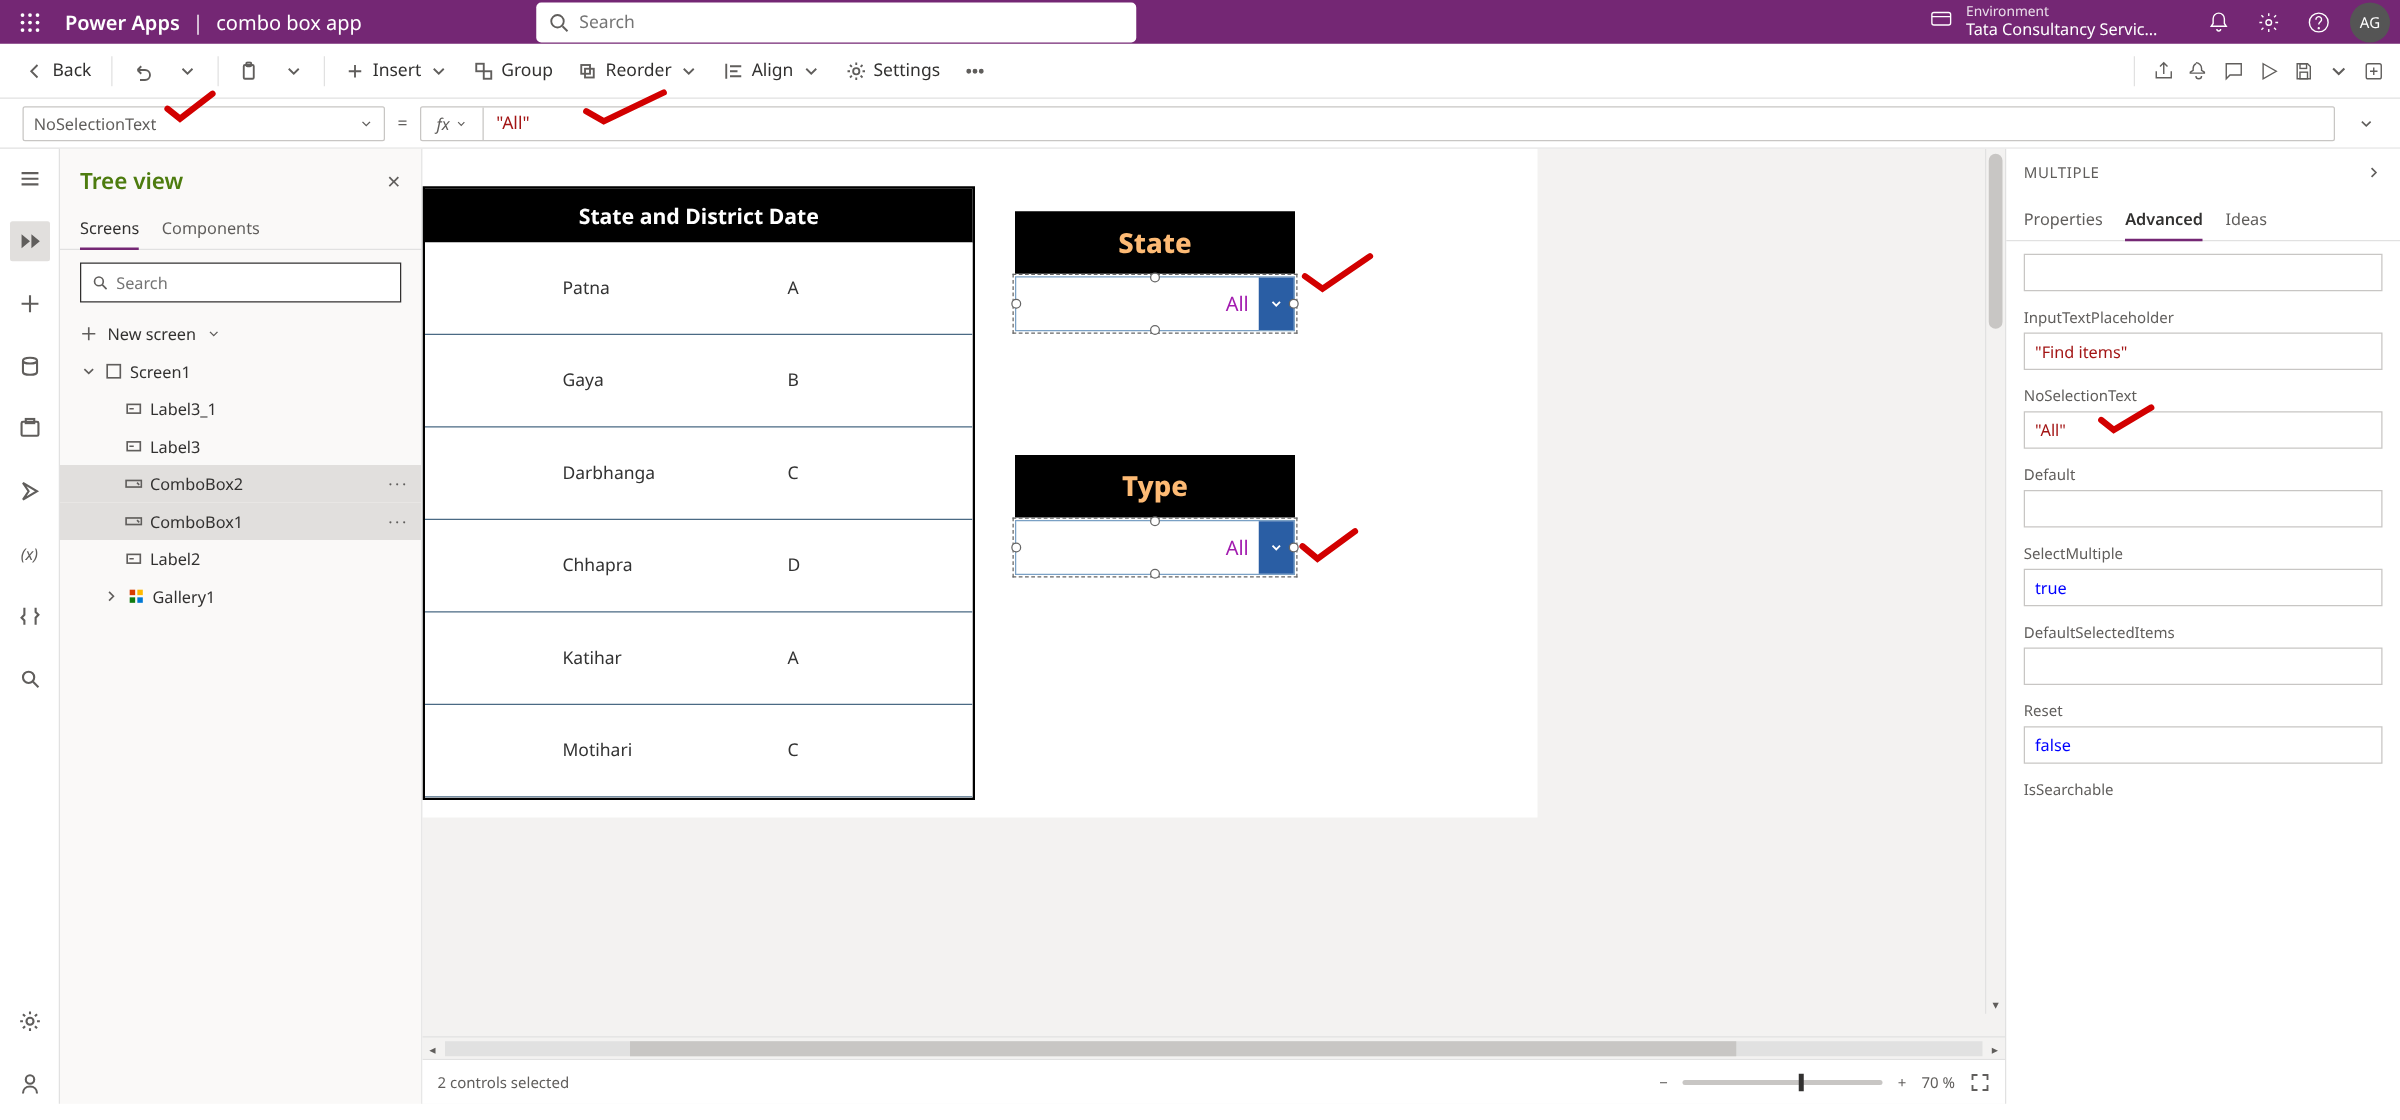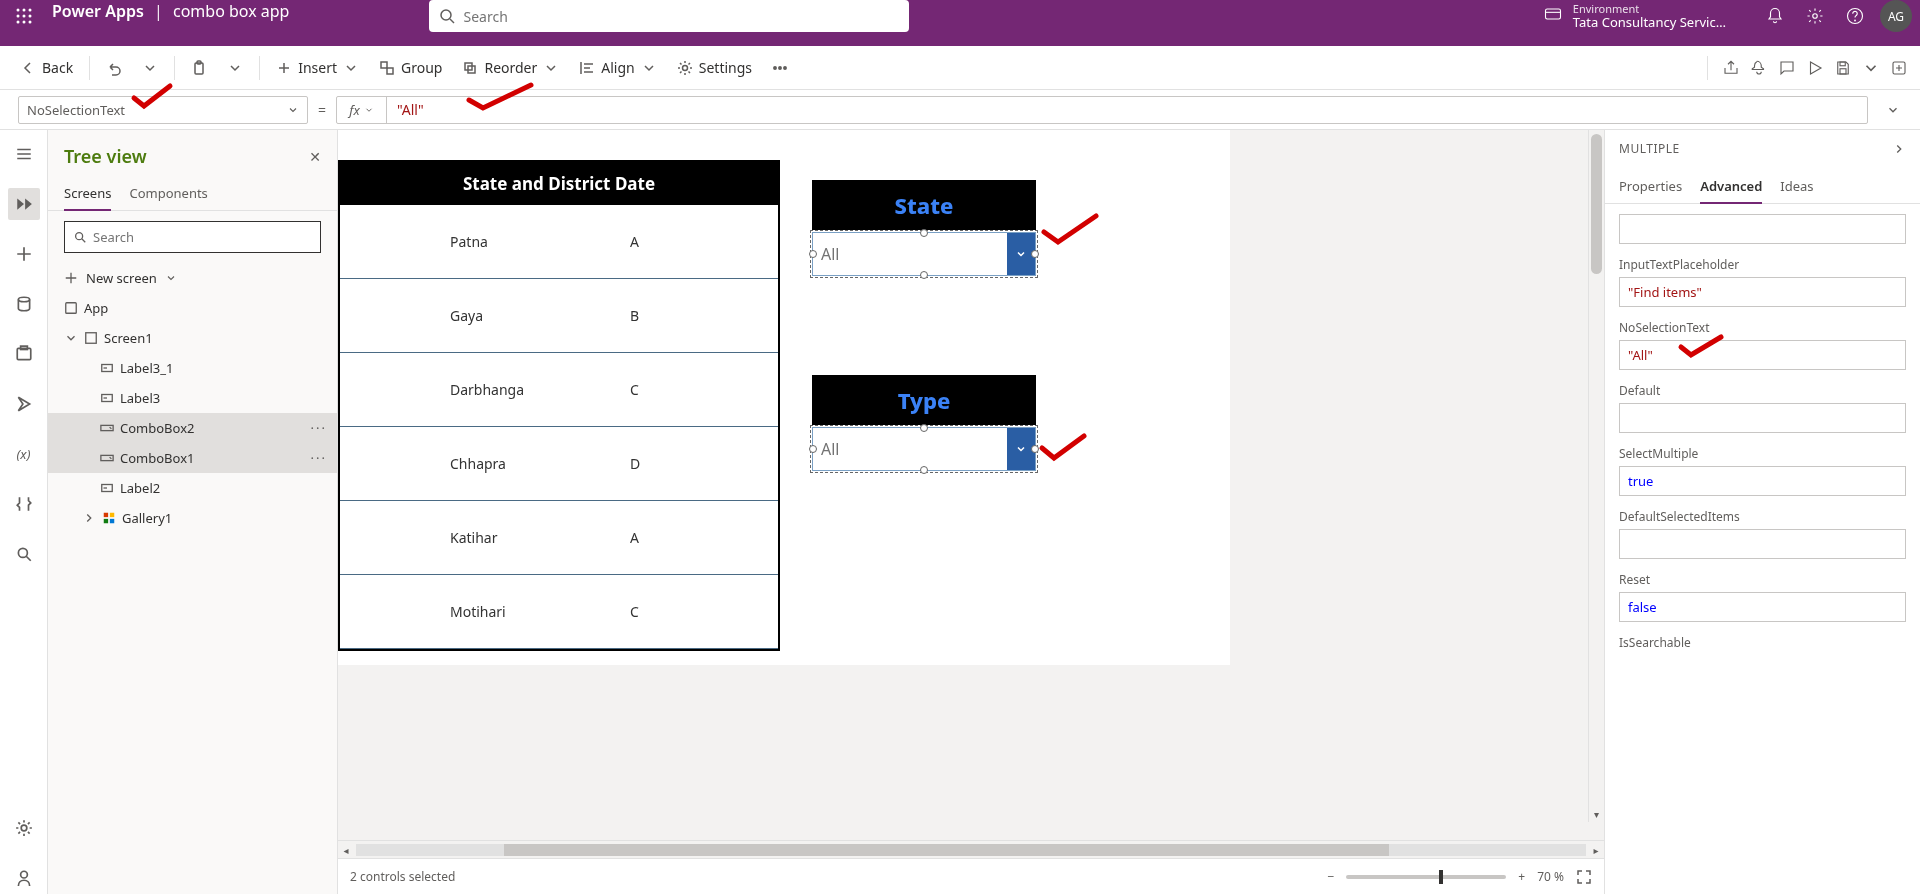--- a/index.html
+++ b/index.html
@@ -1,24 +1,24 @@
 <!DOCTYPE html>
 <html><head>
 <meta charset="utf-8">
 <style>
   * { box-sizing: border-box; margin: 0; padding: 0; font-family: "Segoe UI", -apple-system, system-ui, sans-serif; }
   html, body { height: 100%; overflow: hidden; background: #fff; }
 
   
   .topbar {
-    height: 46px;
+    height: 35px;
     background: #742774;
     color: #fff;
     display: flex;
-    align-items: flex-start;
+    align-items: center;
     padding: 0 8px;
   }
   .waffle { width: 32px; height: 32px; display:flex; align-items:center; justify-content:center; cursor:pointer; }
   .waffle svg { width:16px; height:16px; fill:#fff; }
   .brand { font-size: 16px; font-weight: 600; margin-left: 12px; }
   .brand .sep { padding: 0 6px; font-weight: 400; opacity: .9;}
   .brand .appname { font-weight: 400; }
   .search-wrap { flex: 0 0 480px; margin: 0 auto 0 140px; }
   .search-box { display:flex; align-items:center; background:#fff; border-radius:4px; height:32px; padding:0 10px; gap:8px; }
   .search-box input { border:none; outline:none; flex:1; font-size:14px; color:#333; background:transparent;}
@@ -92,24 +92,24 @@
   
   .galbox { position:absolute; left:0; top:30px; width:442px; border:2px solid #000; }
   .galhead { background:#000; color:#fff; text-align:center; font-weight:700; padding:10px 0; font-size:17px;}
   .galbody { background:#fff; max-height: 480px; overflow:hidden;}
   .galrow { display:flex; border-bottom:1px solid #4a6; border-bottom:1px solid #5b7a8f; height:74px; align-items:center; padding-left:110px;}
   .galrow { border-bottom: 1px solid #4a6a84;}
   .galc1 { width: 180px; font-size:14px; color:#333;}
   .galc2 { font-size:14px; color:#333;}
 
   
-  .ctl-label { position:absolute; background:#000; color:#3b82f6; font-weight:800; display:flex; align-items:center; justify-content:center; font-size:22px;}
+  .ctl-label { position:absolute; background:#000; color:#fdba74; font-weight:800; display:flex; align-items:center; justify-content:center; font-size:22px;}
   .ctl-combo { position:absolute; border:1px solid #7aa0c4; background:#fff; display:flex; align-items:center;}
   .ctl-combo.selected { outline: 1px dashed #666; outline-offset: 1px;}
-  .ctl-combo .txt { flex:1; padding: 0 8px; color:#737373; font-size:16px;}
+  .ctl-combo .txt { flex:1; padding: 0 8px; color:#a21caf; font-size:16px;text-align:right;}
   .ctl-combo .drop { width:28px; align-self:stretch; background:#2a5ea4; display:flex; align-items:center; justify-content:center;}
   .ctl-combo .drop svg { width:12px; height:12px; stroke:#fff; fill:none; stroke-width:2;}
   .handle { position:absolute; width:8px; height:8px; background:#fff; border:1px solid #666; border-radius:50%;}
 
   
   .vscroll { position:absolute; right:0; top:0; bottom:18px; width:16px; background:#f3f2f1; border-left:1px solid #e1e1e1;}
   .vscroll .thumb { position:absolute; left:2px; right:2px; top:4px; height:140px; background:#c8c6c4; border-radius:6px;}
   .vscroll .arrow { position:absolute; left:0; right:0; height:16px; display:flex; align-items:center; justify-content:center; font-size:10px; color:#605e5c;}
   .hscroll-row { height:18px; background:#f3f2f1; border-top:1px solid #e1e1e1; display:flex; align-items:center;}
   .hscroll-row .arrow { width:16px; text-align:center; font-size:10px; color:#605e5c;}
@@ -427,26 +427,20 @@
     <div class="newscreen">
       <svg width="14" height="14" viewBox="0 0 16 16" fill="none" stroke="#605e5c" stroke-width="1.5">
           <path d="M8 2v12M2 8h12"></path>
         </svg>
       <span>New screen</span>
       <svg width="12" height="12" viewBox="0 0 16 16" fill="none" stroke="#605e5c" stroke-width="1.5">
           <path d="M4 6l4 4 4-4"></path>
         </svg>
     </div>
     <div class="tree-list">
-      <div class="tree-item">
-        <svg viewBox="0 0 16 16">
-            <rect x="2" y="2" width="12" height="12" rx="1"></rect>
-          </svg>
-        <span>App</span>
-      </div>
       <div class="tree-item">
         <svg viewBox="0 0 16 16">
             <path d="M4 6l4 4 4-4"></path>
           </svg>
         <svg viewBox="0 0 16 16">
             <rect x="2" y="2" width="12" height="12"></rect>
           </svg>
         <span>Screen1</span>
       </div>
       <div class="tree-item ind2">

